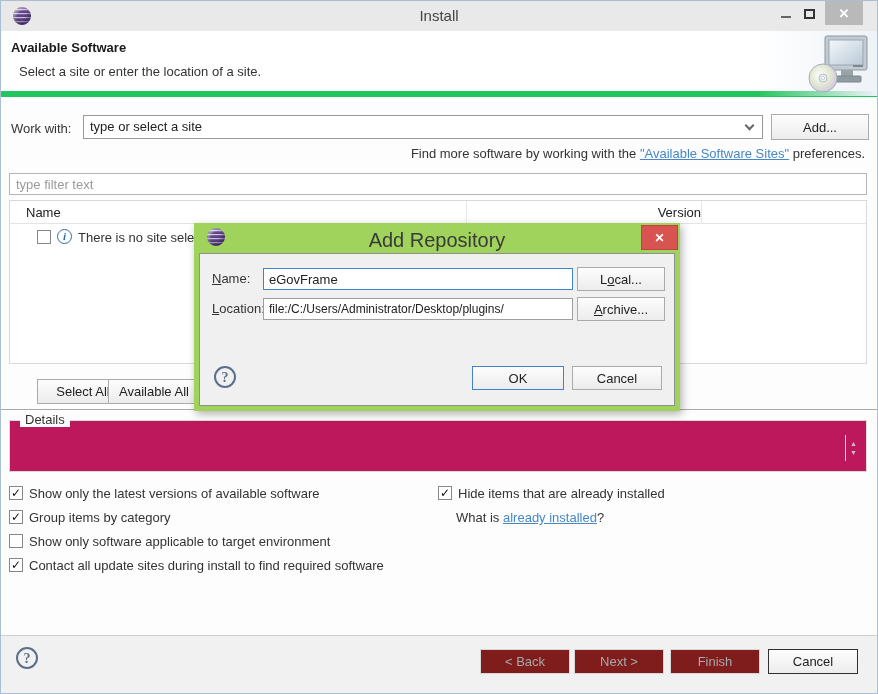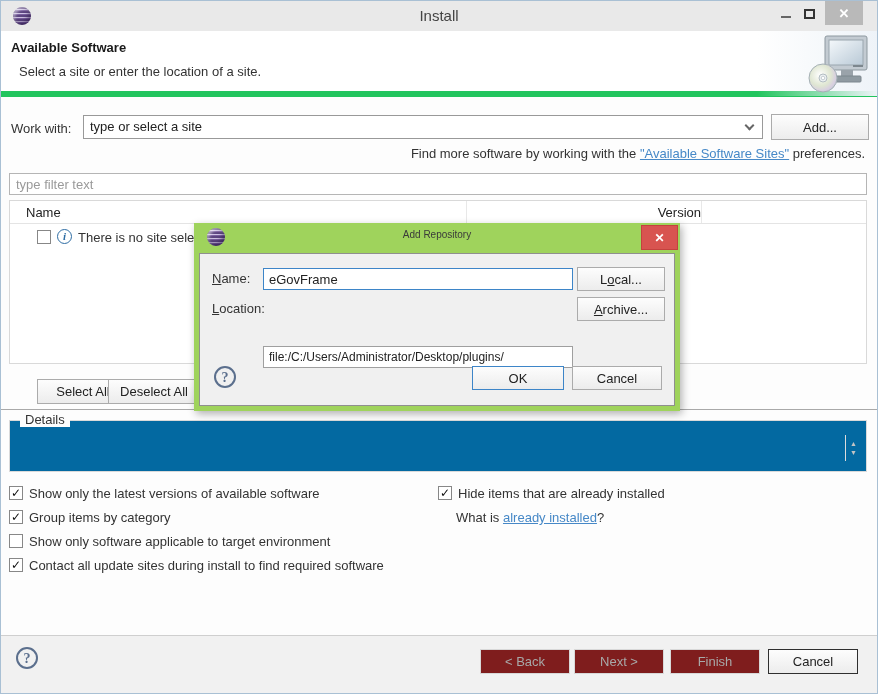--- a/index.html
+++ b/index.html
@@ -58,21 +58,21 @@
     font:13px "Liberation Sans",sans-serif; cursor:pointer; }
   .btn.disabled { color:#a8a8a8; border-color:#d8d8d8; background:#7f1d1d; cursor:default; }
   .btn.blue { border-color:#3d85c8; }
   .btn.dark { border-color:#2f2f2f; }
 
   .selectall { left:8px; top:378px; width:92px; height:25px;margin-left:28px; }
   .deselectall { left:107px; top:378px; width:92px; height:25px; }
   .sep-mid { position:absolute; left:0; top:408px; width:100%; height:1px; background:#a9a9a9; }
 
   
-  .details { position:absolute; left:8px; top:419px; width:858px; height:52px; background:#0369a1; border:1px solid #dadada;text-align:center; }
+  .details { position:absolute; left:8px; top:419px; width:858px; height:52px; background:#be185d; border:1px solid #dadada;text-align:center; }
   .details-legend { position:absolute; left:10px; top:-9px; background:#fdfdfd; padding:0 5px; color:#333; }
   .details-scroll { position:absolute; right:5px; top:14px; width:16px; height:26px; border-left:1px solid #dcdcdc;
     display:flex; flex-direction:column; align-items:center; justify-content:center; gap:2px; color:#c4c4c4; font-size:7px; }
 
   
   .cb { position:absolute; width:14px; height:14px; background:#fff; border:1px solid #878787;
     font:bold 12px/12px "DejaVu Sans",sans-serif; text-align:center; color:#0c0c0c; cursor:pointer; }
   .opt-label { position:absolute; white-space:nowrap; }
   .whatis { position:absolute; left:455px; top:509px; }
 
@@ -82,32 +82,32 @@
     color:#5b6f8d; font:bold 14px/20px "Liberation Serif",serif; text-align:center; cursor:pointer; background:transparent; }
   .footer .help-circle { left:15px; top:11px; }
   .f-back { left:479px; top:13px; width:90px; height:25px; }
   .f-next { left:573px; top:13px; width:90px; height:25px; }
   .f-finish { left:669px; top:13px; width:90px; height:25px; }
   .f-cancel { left:767px; top:13px; width:90px; height:25px; }
 
   
   .dialog { position:absolute; left:193px; top:222px; width:486px; height:188px; background:#9fd35c;
     box-shadow:2px 3px 8px rgba(0,0,0,.3); z-index:10; }
-  .dlg-title { position:absolute; left:0; right:0; top:6px; text-align:center; font-size:10px; color:#3a3a3a; }
+  .dlg-title { position:absolute; left:0; right:0; top:6px; text-align:center; font-size:20px; color:#3a3a3a; }
   .dialog .eclipse-icon { left:13px; top:5px; }
   .dlg-close { position:absolute; right:2px; top:2px; width:37px; height:25px; background:#d85450; border:1px solid #c4423e;
     color:#fff; font-weight:bold; font-size:12px; display:flex; align-items:center; justify-content:center; cursor:pointer; }
   .dlg-panel { position:absolute; left:5px; top:30px; width:476px; height:153px; background:#f0f0f0; border:1px solid #8f8f8f;padding-left:45px; }
   .mn { text-decoration:underline; }
   .dlg-name-label { position:absolute; left:12px; top:17px; }
   .dlg-loc-label { position:absolute; left:12px; top:47px; }
   .dlg-input { position:absolute; left:63px; width:310px; height:22px; border:1px solid #9f9f9f; background:#fff;
     padding:0 5px; font:13px "Liberation Sans",sans-serif; color:#222; }
   .dlg-name-input { top:14px; border-color:#3d85c8; }
-  .dlg-loc-input { top:44px; font-size:12px;margin-top:48px; }
+  .dlg-loc-input { top:44px; font-size:12px; }
   .dlg-local { left:377px; top:13px; width:88px; height:24px; }
   .dlg-archive { left:377px; top:43px; width:88px; height:24px; }
   .dlg-panel .help-circle { left:14px; top:112px; }
   .dlg-ok { left:272px; top:112px; width:92px; height:24px; }
   .dlg-cancel { left:372px; top:112px; width:90px; height:24px; }
 </style>
 </head>
 <body>
 
 <div class="window">
@@ -167,21 +167,21 @@
       <div class="th c2">Version</div>
     </div>
     <div class="trow">
       <span class="cb"></span>
       <span class="info-icon">i</span>
       <span class="trow-text">There is no site selecte</span>
     </div>
   </div>
 
   <div class="btn selectall">Select All</div>
-  <div class="btn deselectall">Deselect All</div>
+  <div class="btn deselectall">Available All</div>
   <div class="sep-mid"></div>
 
   <div class="details">
     <div class="details-legend">Details</div>
     <div class="details-scroll">
       <span>▲</span>
       <span>▼</span>
     </div>
   </div>
 

